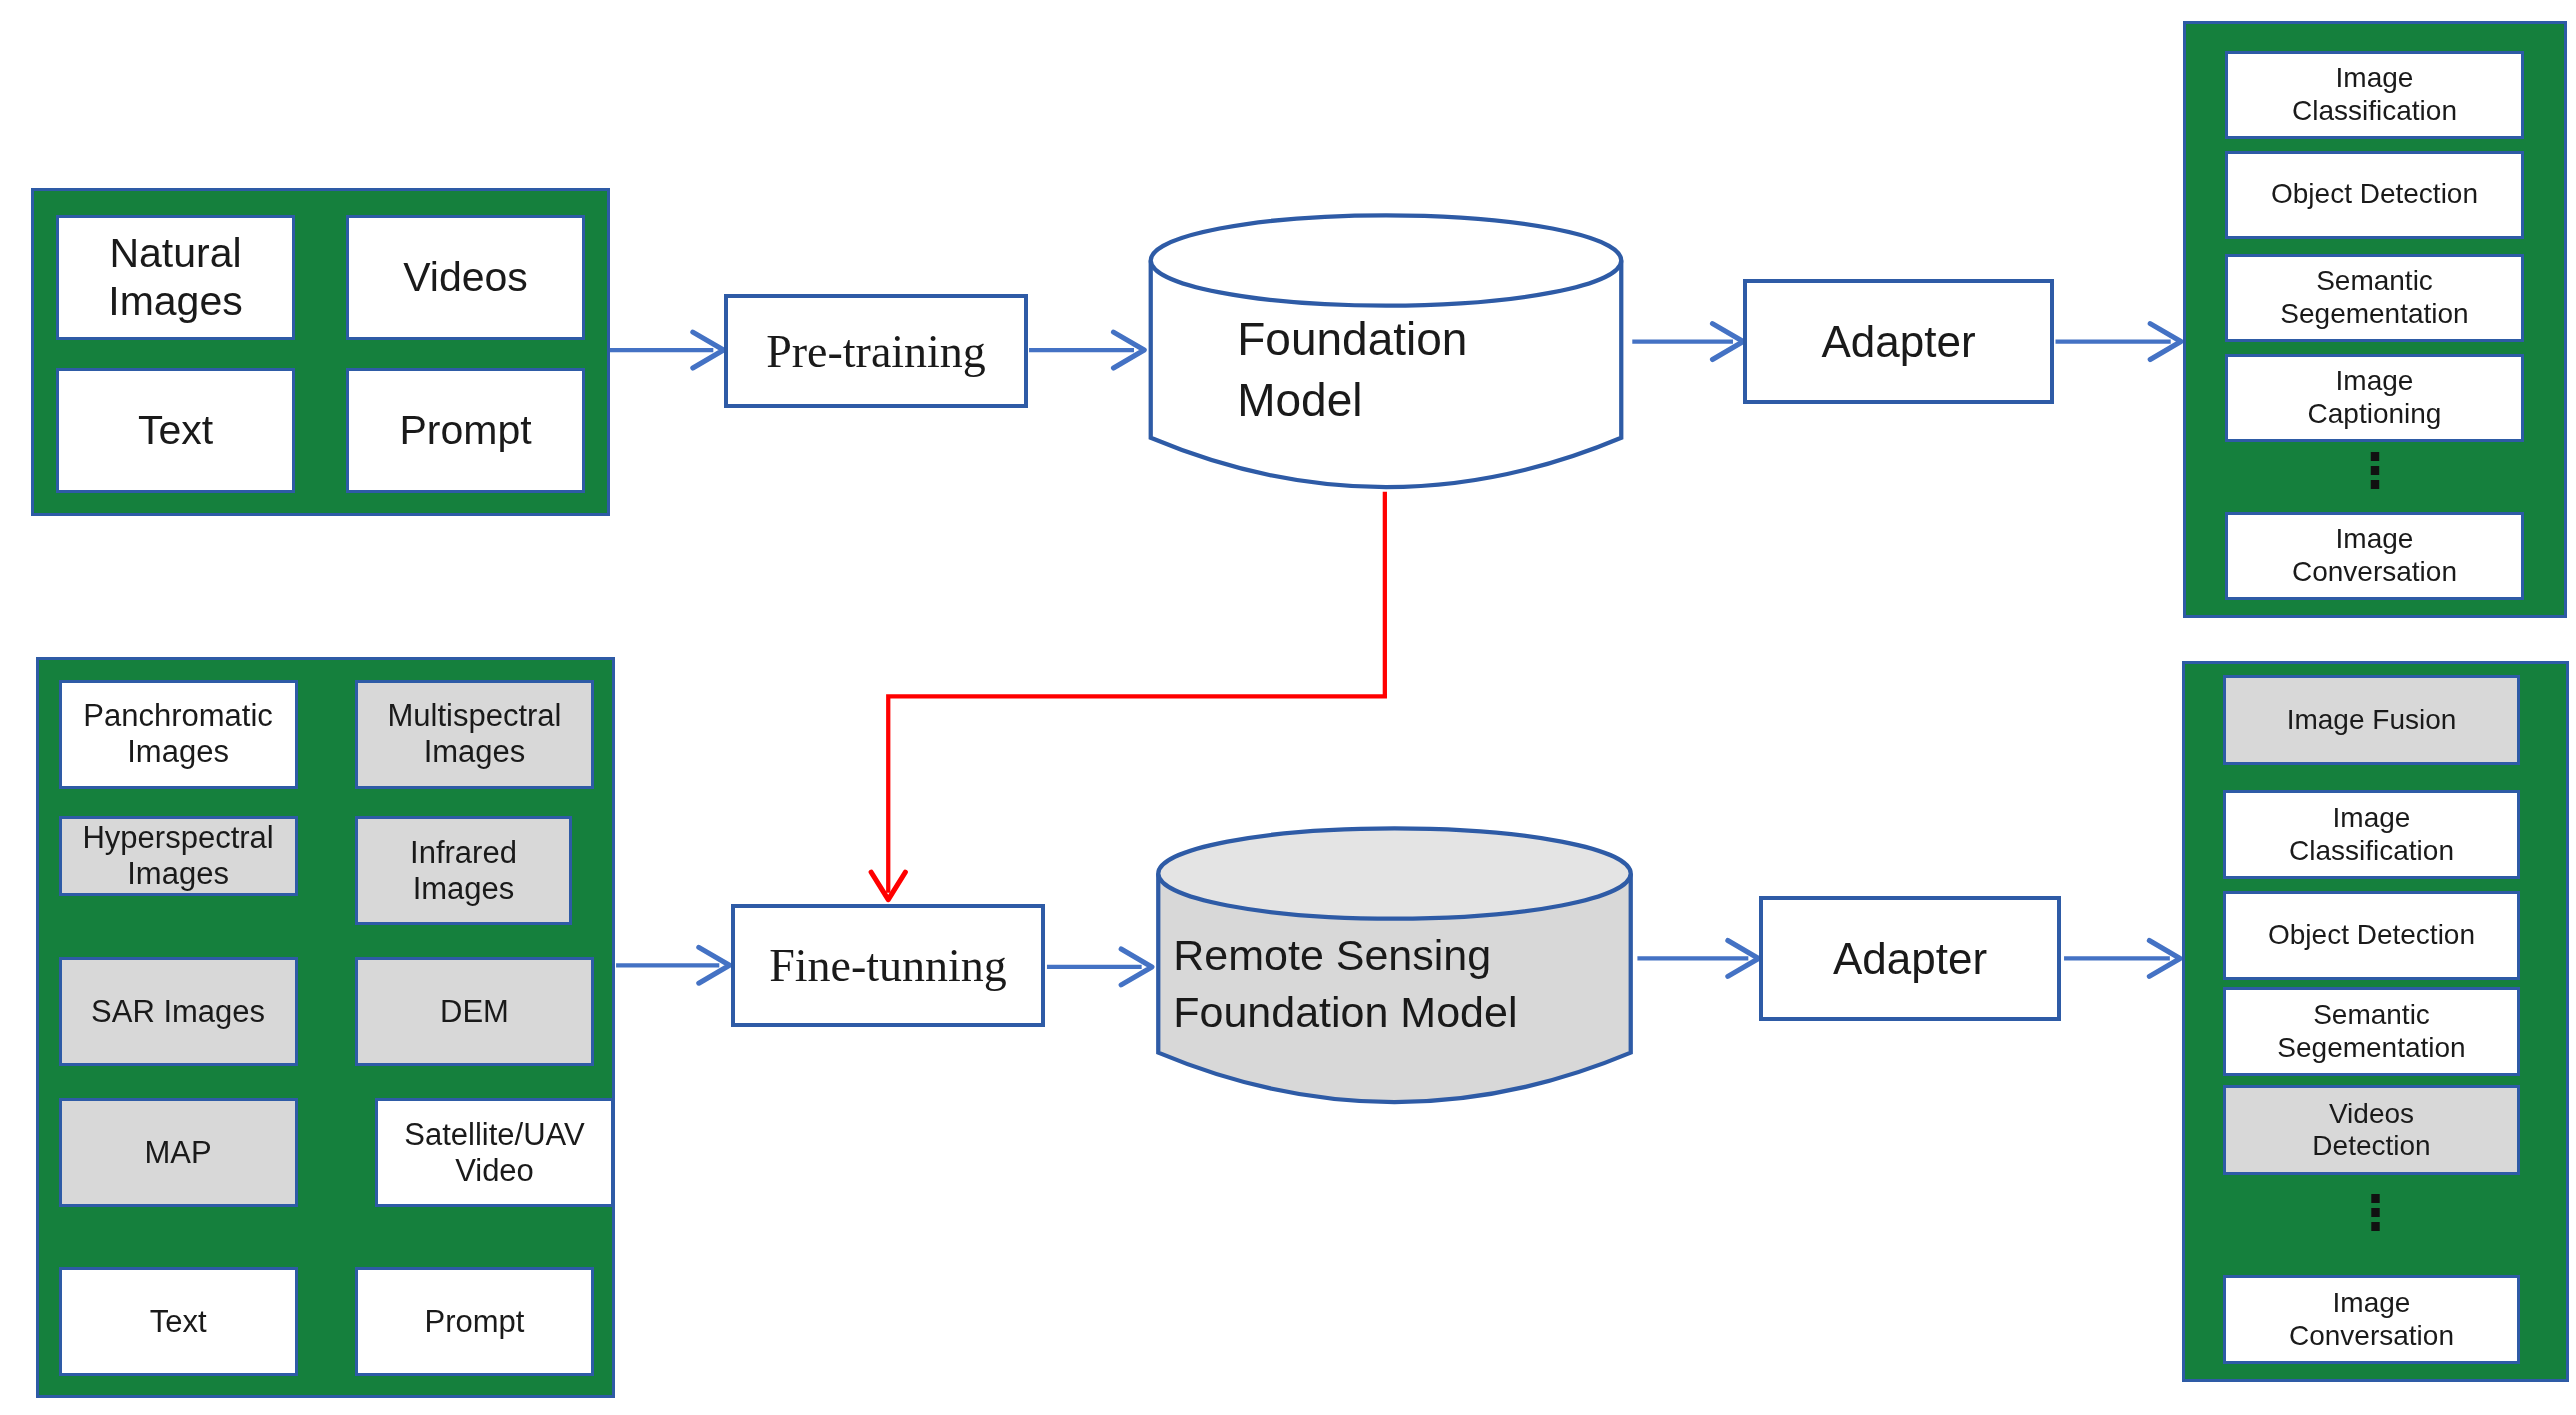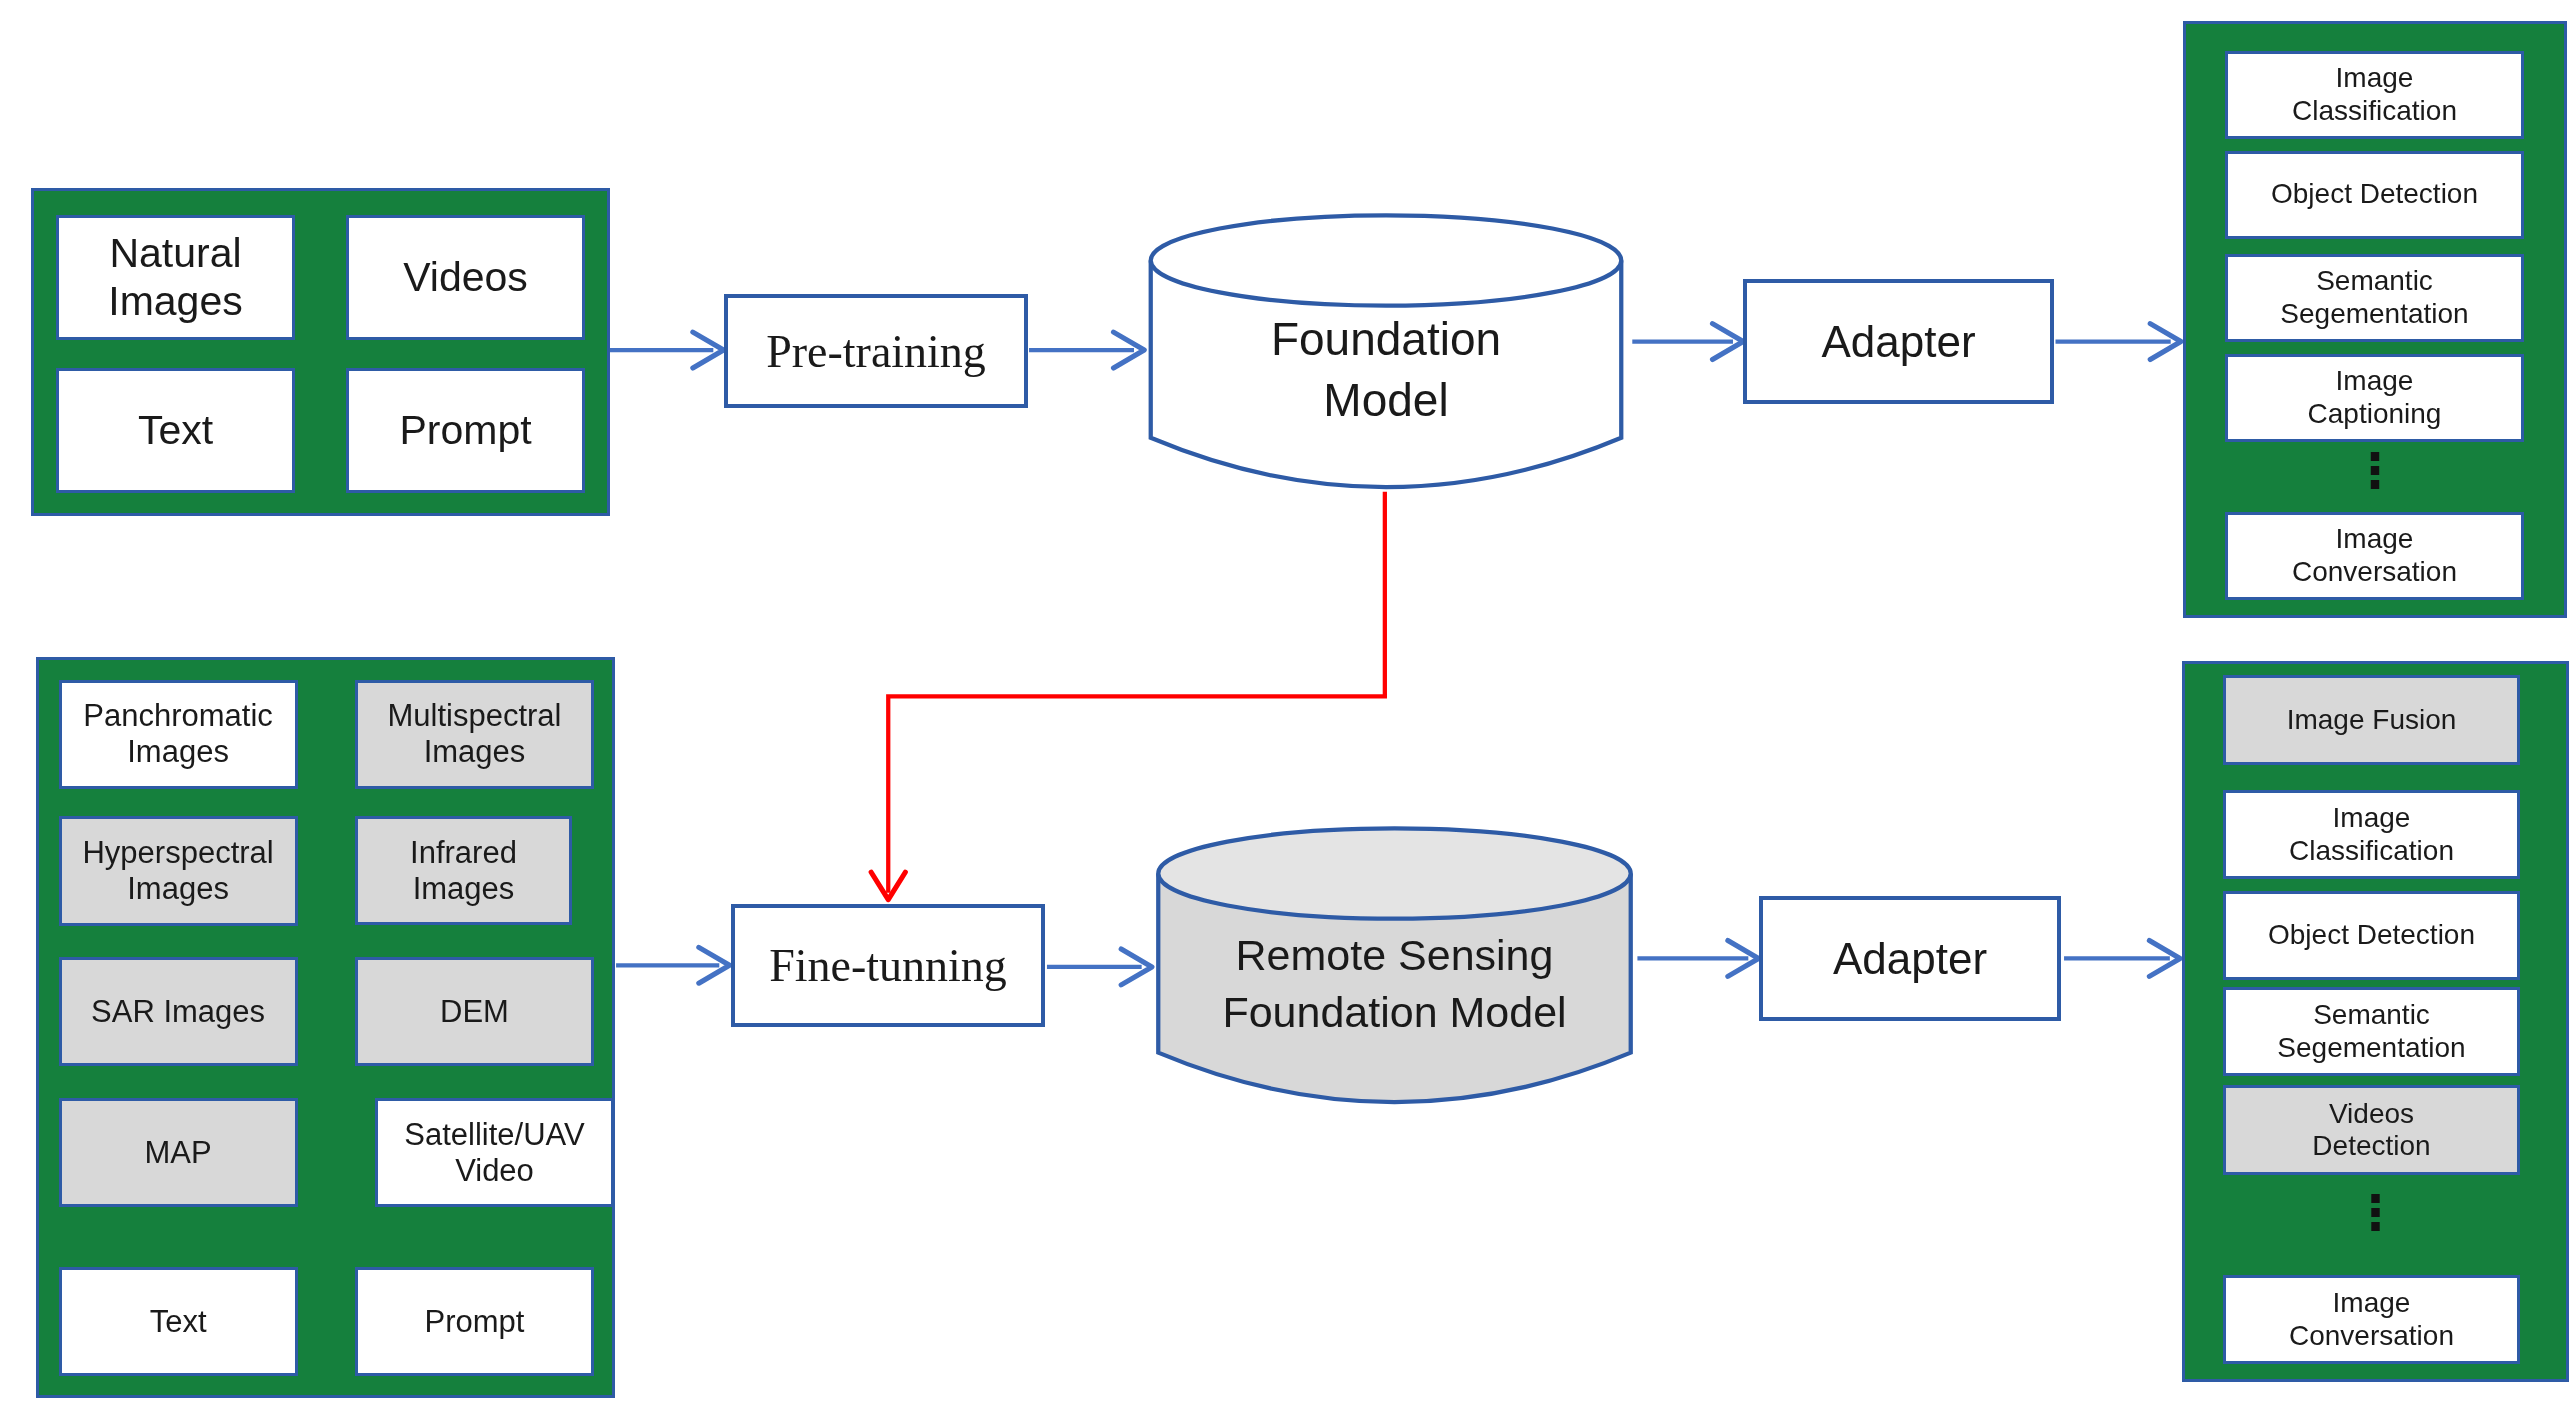--- a/index.html
+++ b/index.html
@@ -34,21 +34,21 @@
   .tasks .cell.narrow{padding:0 77px;}
   .vdots{
     position:absolute;width:100%;text-align:center;
     font-family:"DejaVu Sans", sans-serif;font-weight:700;font-size:48px;
     line-height:0.9;color:#111;
   }
   .cylinder{position:absolute;}
   .cylinder svg{position:absolute;left:0;top:0;}
   .cyl-label{
     position:absolute;left:0;top:34px;right:0;bottom:0;
-    display:flex;align-items:center;justify-content:center;text-align:center;
+    display:flex;align-items:center;justify-content:center;
     line-height:1.32;
   }
   .cyl-label .inner{max-width:62%;}
   .cyl-label.wide .inner{max-width:92%;}
   .stroke-b{stroke:var(--border);stroke-width:5;fill:none;}
   .fill-w{fill:#ffffff;}
   .fill-g{fill:var(--gray);}
   .fill-gt{fill:var(--graytop);}
   .connectors{position:absolute;left:0;top:0;pointer-events:none;}
   .connectors .shaft{stroke:var(--arrow);stroke-width:5;fill:none;}
@@ -152,21 +152,21 @@
       </div>
   </div>
 
   <div class="panel inputs-sm" style="left:36px;top:657px;width:579px;height:741px;">
     <div class="cell" style="left:19.6px;top:19.6px;width:239px;height:109px;">
         <span>Panchromatic Images</span>
       </div>
     <div class="cell gray" style="left:316px;top:19.6px;width:239px;height:109px;">
         <span>Multispectral Images</span>
       </div>
-    <div class="cell gray" style="left:19.6px;top:156px;width:239px;height:110px;">
+    <div class="cell gray" style="left:19.6px;top:156px;width:239px;height:80px;">
         <span>Hyperspectral Images</span>
       </div>
     <div class="cell gray" style="left:316px;top:156px;width:217px;height:109px;">
         <span>Infrared Images</span>
       </div>
     <div class="cell gray" style="left:19.6px;top:297px;width:239px;height:109px;">
         <span>SAR Images</span>
       </div>
     <div class="cell gray" style="left:316px;top:297px;width:239px;height:109px;">
         <span>DEM</span>

